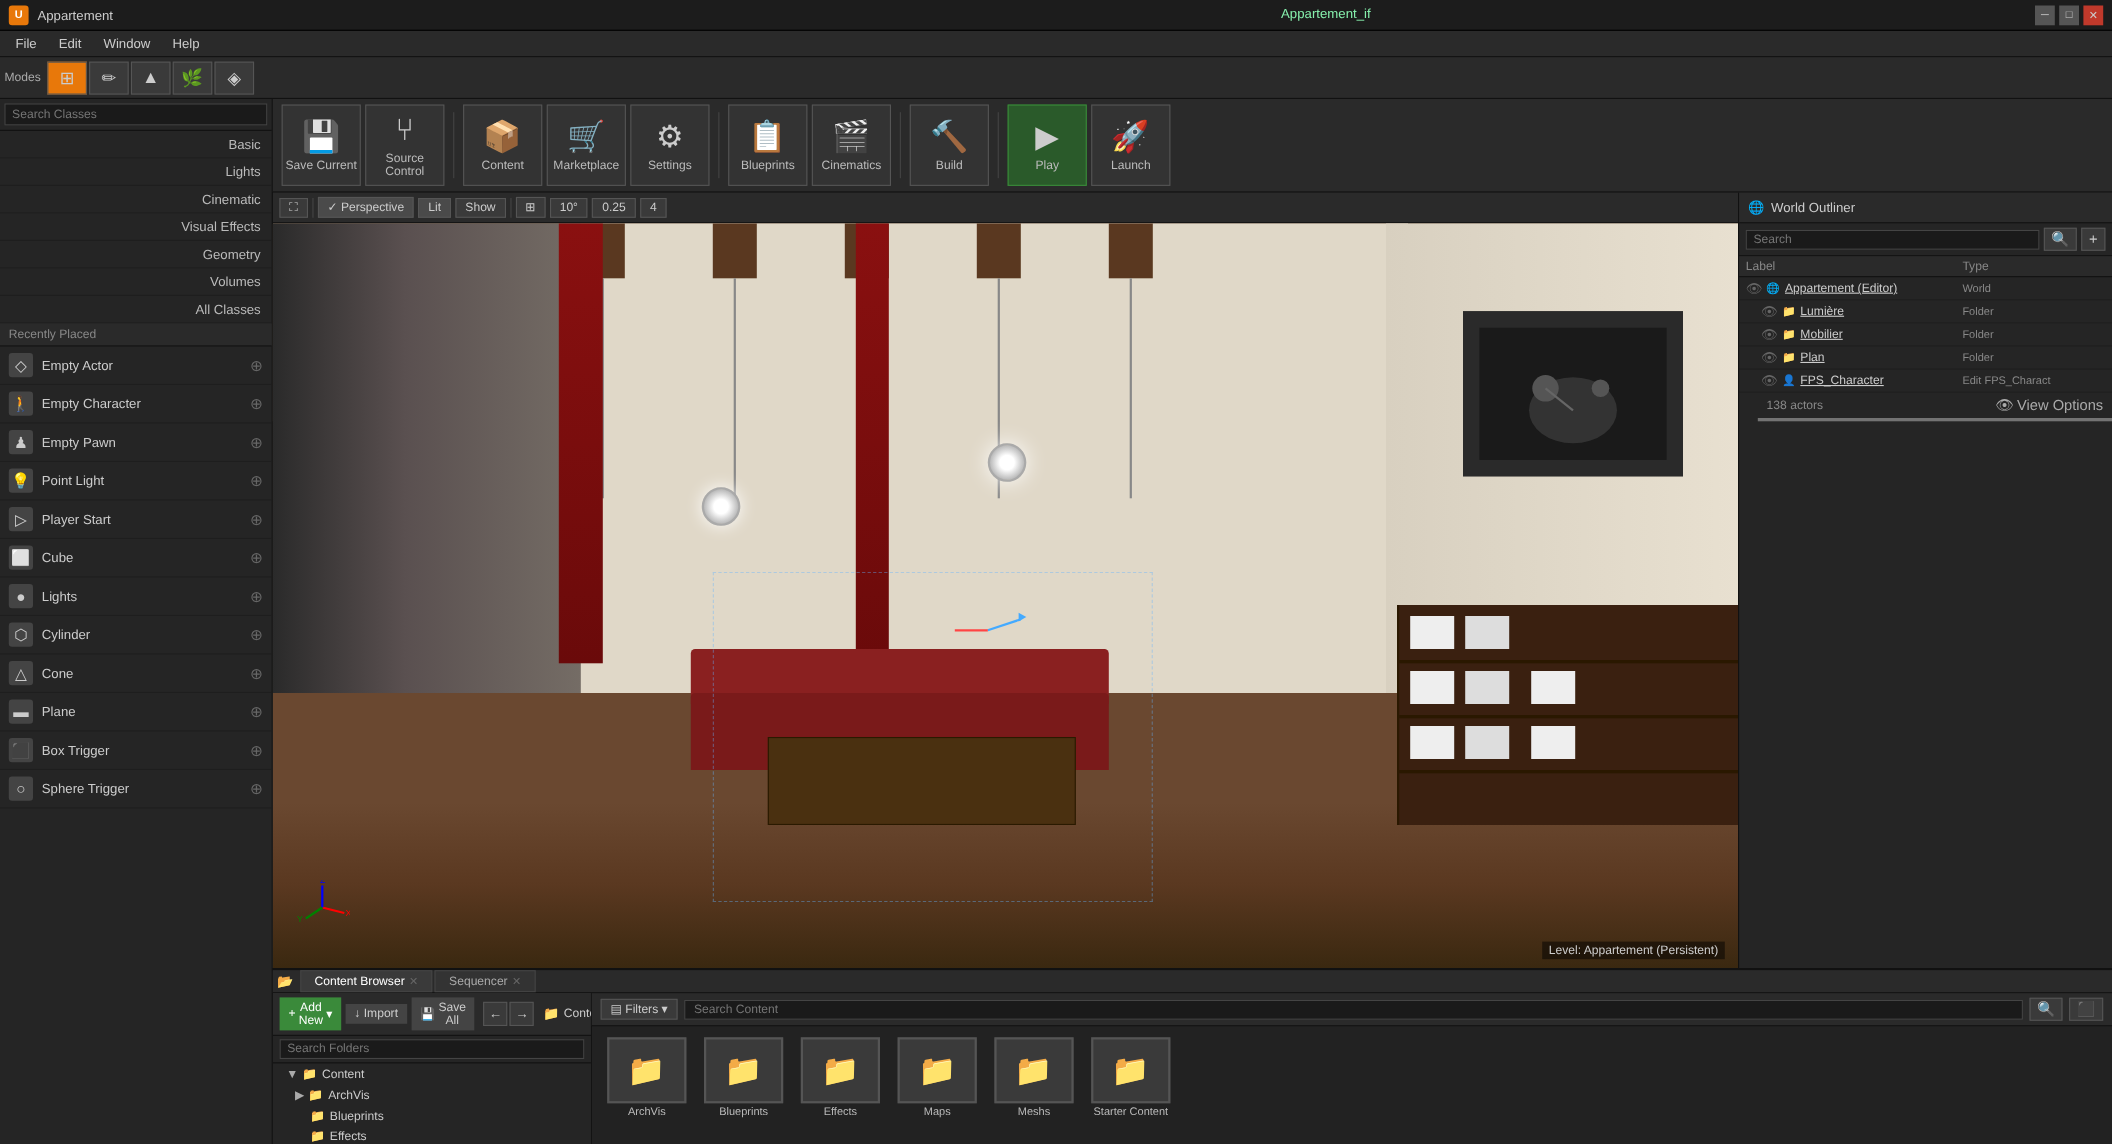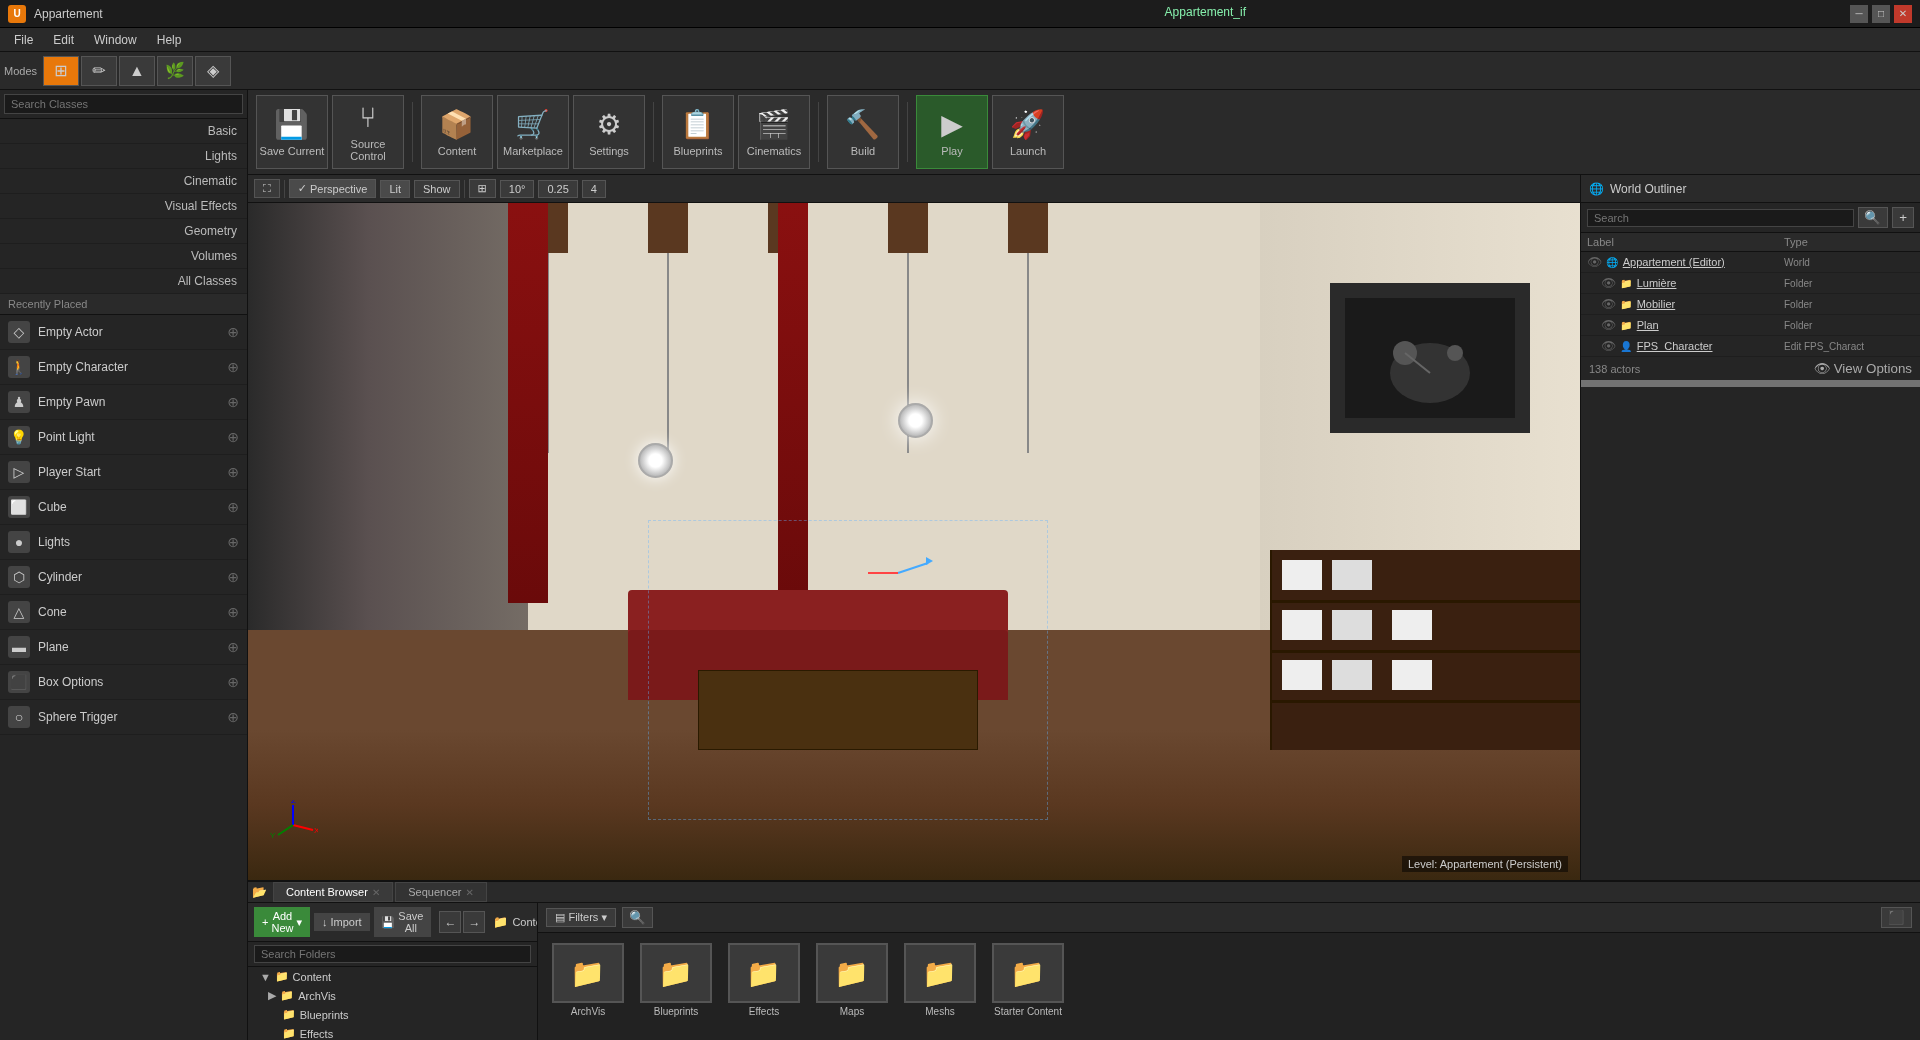--- a/index.html
+++ b/index.html
@@ -313,24 +313,25 @@
       font-size: 11px;
     }
     .outliner-item .oi-icon { font-size: 10px; margin-right: 4px; color: #888; }
     .outliner-item .oi-label { flex: 1; color: #ccc; text-decoration: underline; }
     .outliner-item .oi-type { width: 130px; color: #888; font-size: 10px; }
     .outliner-item .oi-vis { font-size: 12px; color: #666; margin-right: 4px; }
     #actor-count {
       padding: 4px 8px;
       font-size: 11px;
       color: #888;
-      border-bottom: 7px solid #737373;
+      border-bottom: 3px solid #737373;
       display: flex;
       align-items: center;
       gap: 8px;
+      margin-left: 17px;
     }
     #details-tabs {
       display: flex;
       background: #2a2a2a;
       border-bottom: 1px solid #111;
     }
     .detail-tab {
       padding: 5px 14px;
       cursor: pointer;
       font-size: 11px;
@@ -650,21 +651,21 @@
         <span class="item-name">Cone</span>
         <span class="item-add">⊕</span>
       </div>
       <div class="placed-item">
         <div class="item-icon">▬</div>
         <span class="item-name">Plane</span>
         <span class="item-add">⊕</span>
       </div>
       <div class="placed-item">
         <div class="item-icon">⬛</div>
-        <span class="item-name">Box Options</span>
+        <span class="item-name">Box Trigger</span>
         <span class="item-add">⊕</span>
       </div>
       <div class="placed-item">
         <div class="item-icon">○</div>
         <span class="item-name">Sphere Trigger</span>
         <span class="item-add">⊕</span>
       </div>
     </div>
   </div>
 
@@ -950,20 +951,21 @@
 
           </div>
         </div>
 
         <div id="content-area">
           <div id="content-toolbar">
             <button class="content-filter-btn">
               <span>▤</span>
               <span>Filters ▾</span>
             </button>
+            <input id="content-search" type="text" placeholder="Search Content" style="">
             <button style="background:#3a3a3a; border:1px solid #555; color:#ccc; padding:2px 6px; cursor:pointer;">🔍</button>
             <button style="margin-left:auto; background:#3a3a3a; border:1px solid #555; color:#ccc; padding:2px 6px; cursor:pointer;">⬛</button>
           </div>
 
           <div id="asset-grid">
             <div class="asset-item">
               <div class="asset-thumb">📁</div>
               <span class="asset-label">ArchVis</span>
             </div>
             <div class="asset-item">

